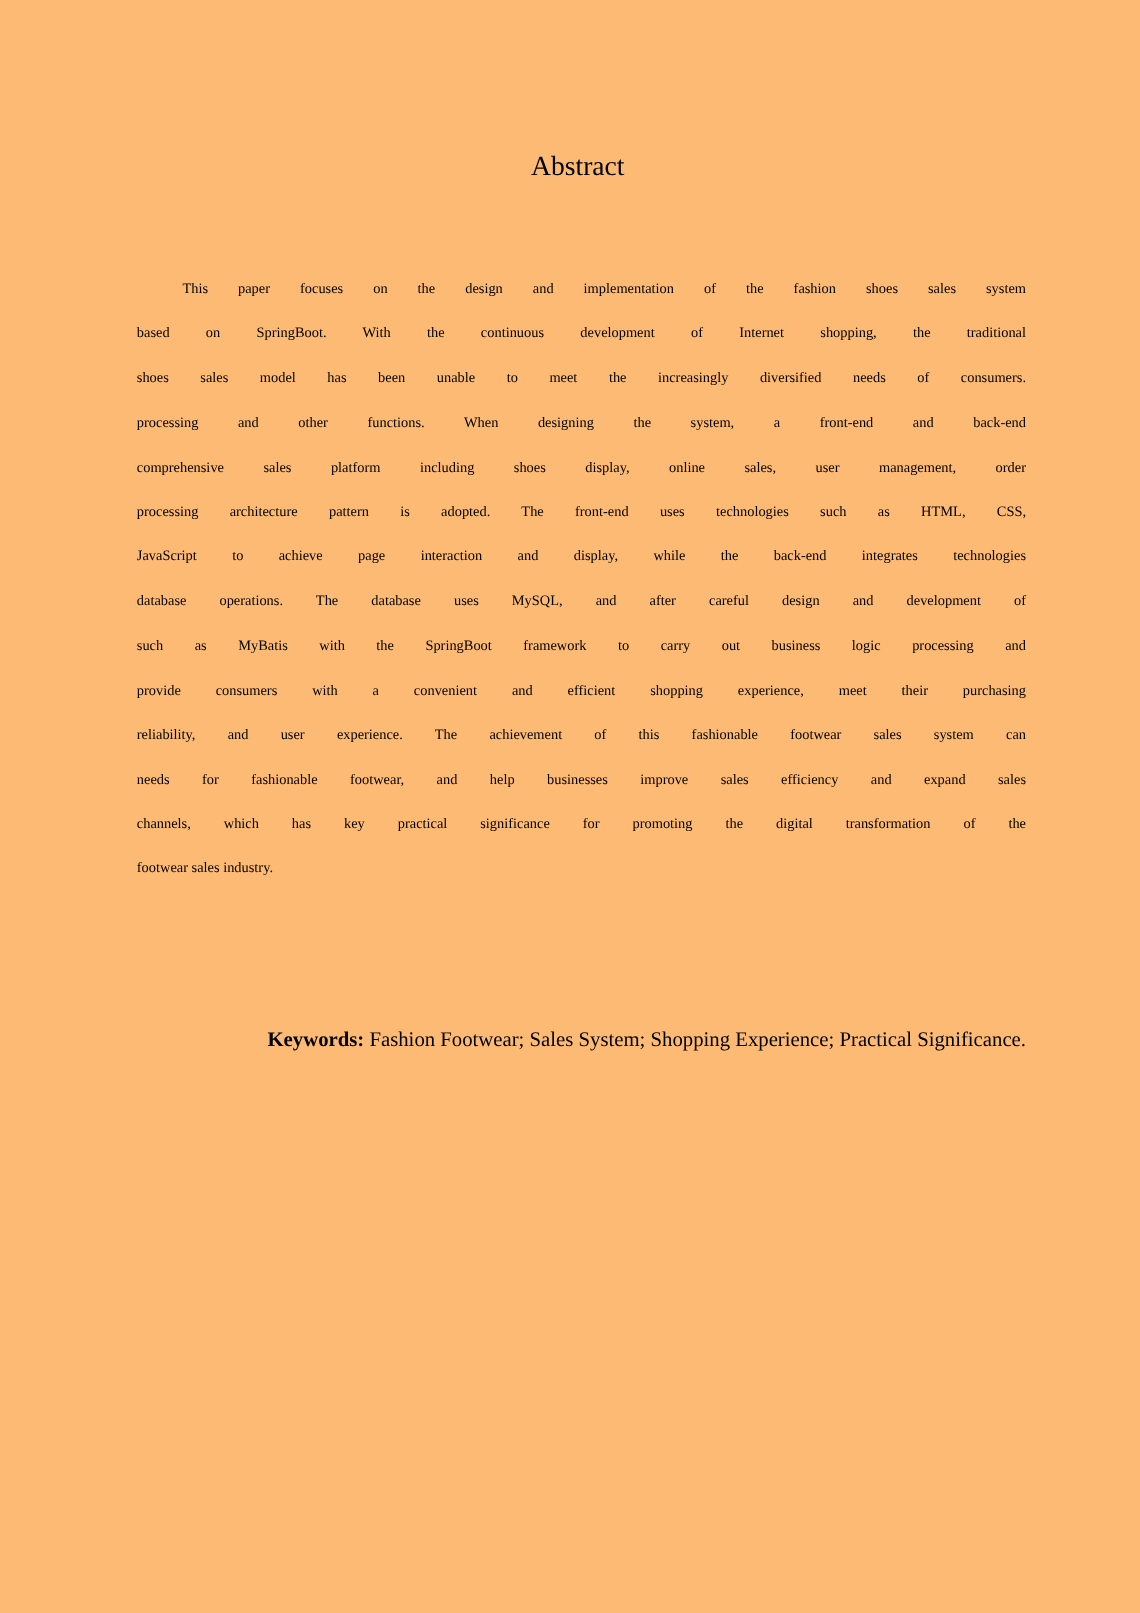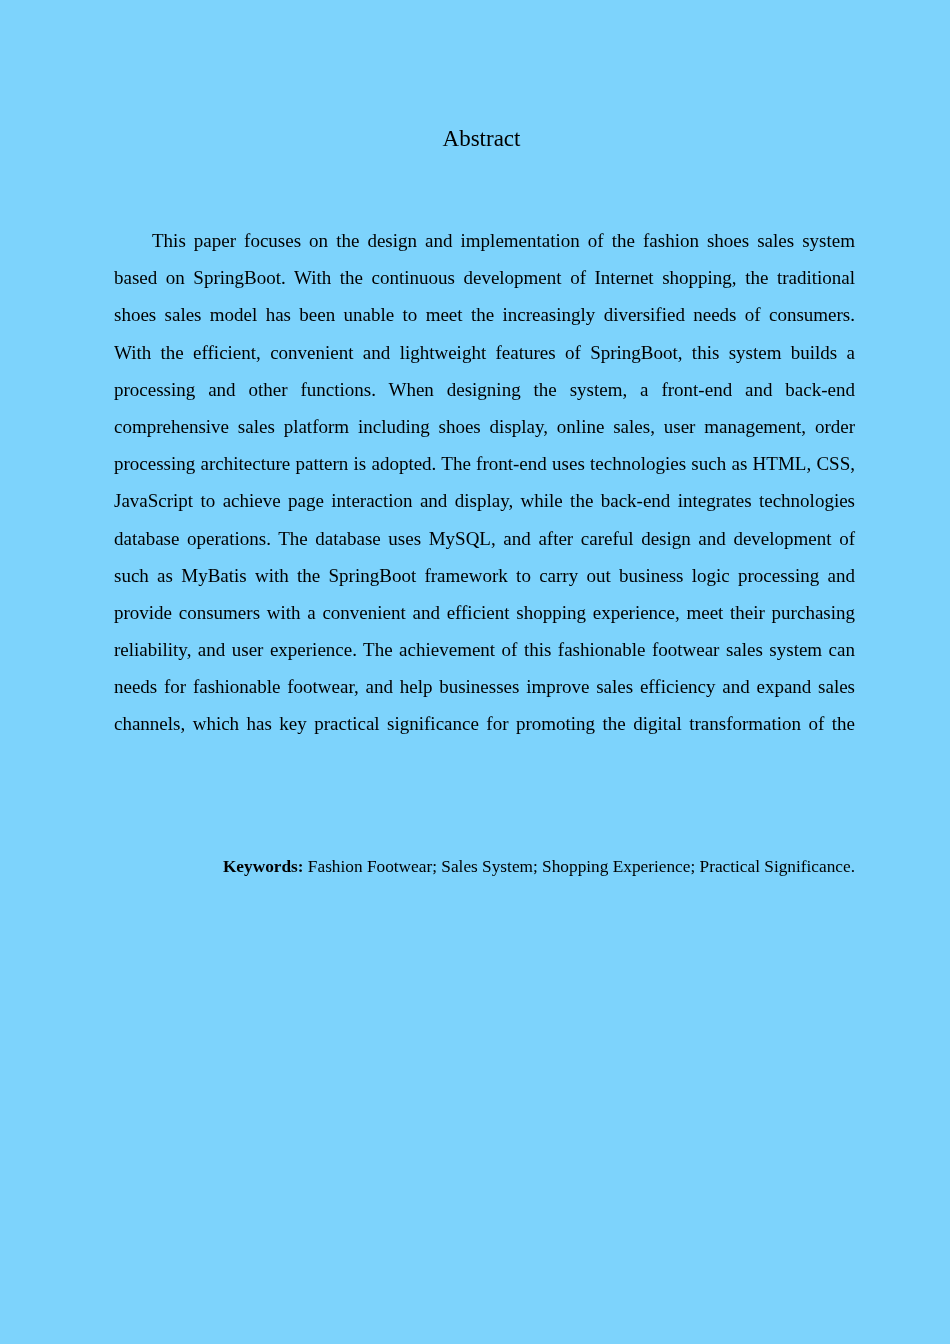--- a/index.html
+++ b/index.html
@@ -14,39 +14,39 @@
       overflow: hidden;
       font-family: "Liberation Serif", serif;
       color: #000000;
     }
     .page {
       position: absolute;
       left: 0;
       top: 0;
       width: 950px;
       height: 1344px;
-      background: #7dd3fc;
+      background: #fdba74;
     }
     .title {
       position: absolute;
       left: 0;
       width: 963px;
       top: 124px;
       text-align: center;
       font-size: 23px;
       line-height: 30px;
       margin: 0;
       font-weight: normal;
     }
     .abstract-body {
       position: absolute;
       left: 114px;
       top: 222px;
       width: 741px;
-      font-size: 19px;
+      font-size: 12px;
       line-height: 37.2px;
       margin: 0;
     }
     .line {
       display: block;
       height: 37.2px;
       white-space: nowrap;
       text-align: justify;
       text-align-last: justify;
     }
@@ -74,27 +74,27 @@
 </head>
 <body>
 
 <div class="page">
   <h1 class="title">Abstract</h1>
 
   <div class="abstract-body">
     <span class="line first">This paper focuses on the design and implementation of the fashion shoes sales system</span>
     <span class="line">based on SpringBoot. With the continuous development of Internet shopping, the traditional</span>
     <span class="line">shoes sales model has been unable to meet the increasingly diversified needs of consumers.</span>
-    <span class="line">With the efficient, convenient and lightweight features of SpringBoot, this system builds a</span>
     <span class="line">processing and other functions. When designing the system, a front-end and back-end</span>
     <span class="line">comprehensive sales platform including shoes display, online sales, user management, order</span>
     <span class="line">processing architecture pattern is adopted. The front-end uses technologies such as HTML, CSS,</span>
     <span class="line">JavaScript to achieve page interaction and display, while the back-end integrates technologies</span>
     <span class="line">database operations. The database uses MySQL, and after careful design and development of</span>
     <span class="line">such as MyBatis with the SpringBoot framework to carry out business logic processing and</span>
     <span class="line">provide consumers with a convenient and efficient shopping experience, meet their purchasing</span>
     <span class="line">reliability, and user experience. The achievement of this fashionable footwear sales system can</span>
     <span class="line">needs for fashionable footwear, and help businesses improve sales efficiency and expand sales</span>
     <span class="line">channels, which has key practical significance for promoting the digital transformation of the</span>
+    <span class="line last">footwear sales industry.</span>
   </div>
 
   <p class="keywords"><span class="keywords-label">Keywords:</span><span> Fashion Footwear; Sales System; Shopping Experience; Practical Significance.</span></p>
 </div>
 
 </body></html>

